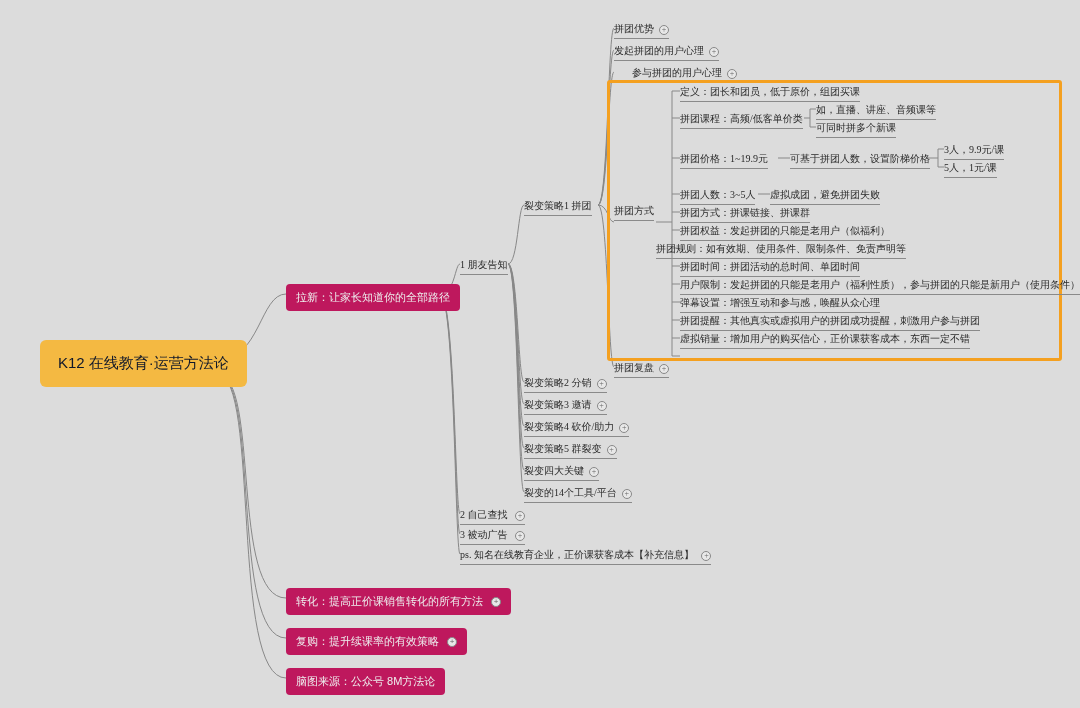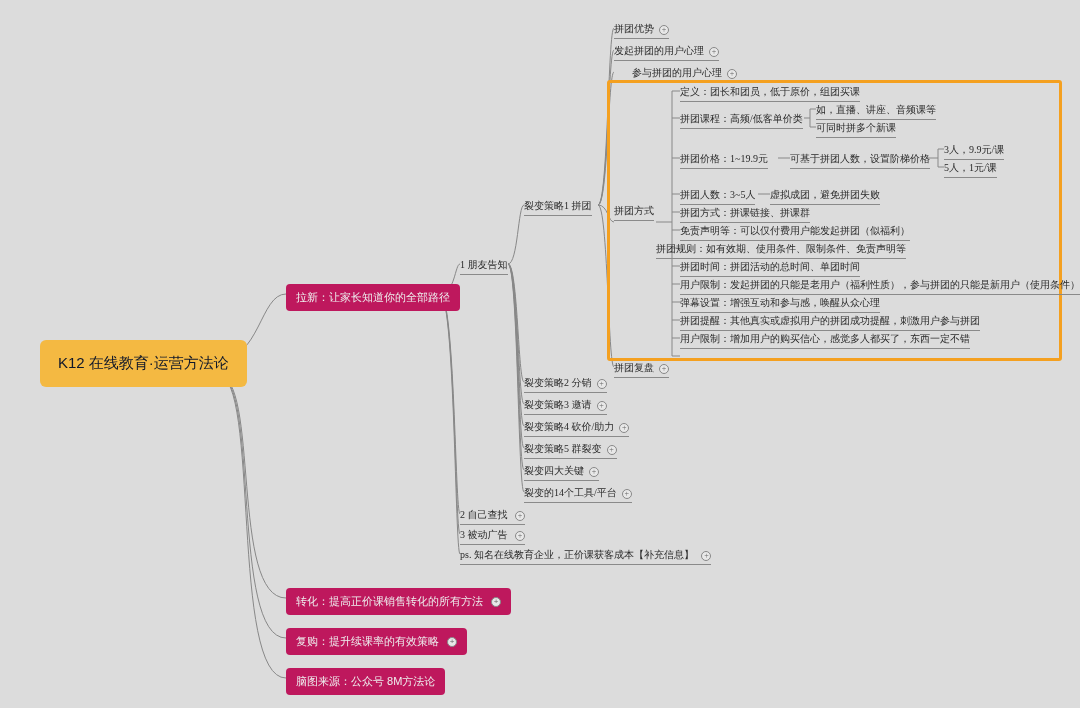--- a/index.html
+++ b/index.html
@@ -186,19 +186,19 @@
 <div class="node leaf" style="left:680px; top:112px;"><span>拼团课程：高频/低客单价类</span></div>
 <div class="node leaf" style="left:816px; top:103px;"><span>如，直播、讲座、音频课等</span></div>
 <div class="node leaf" style="left:816px; top:121px;"><span>可同时拼多个新课</span></div>
 <div class="node leaf" style="left:680px; top:152px;"><span>拼团价格：1~19.9元</span></div>
 <div class="node leaf" style="left:790px; top:152px;"><span>可基于拼团人数，设置阶梯价格</span></div>
 <div class="node leaf" style="left:944px; top:143px;"><span>3人，9.9元/课</span></div>
 <div class="node leaf" style="left:944px; top:161px;"><span>5人，1元/课</span></div>
 <div class="node leaf" style="left:680px; top:188px;"><span>拼团人数：3~5人</span></div>
 <div class="node leaf" style="left:770px; top:188px;"><span>虚拟成团，避免拼团失败</span></div>
 <div class="node leaf" style="left:680px; top:206px;text-align:center;"><span>拼团方式：拼课链接、拼课群</span></div>
-<div class="node leaf" style="left:680px; top:224px;"><span>免责声明等：可以仅付费用户能发起拼团（似福利）</span></div>
+<div class="node leaf" style="left:680px; top:224px;"><span>拼团权益：发起拼团的只能是老用户（似福利）</span></div>
 <div class="node leaf" style="left:656px; top:242px;"><span>拼团规则：如有效期、使用条件、限制条件、免责声明等</span></div>
 <div class="node leaf" style="left:680px; top:260px;"><span>拼团时间：拼团活动的总时间、单团时间</span></div>
 <div class="node leaf" style="left:680px; top:278px;"><span>用户限制：发起拼团的只能是老用户（福利性质），参与拼团的只能是新用户（使用条件）</span></div>
 <div class="node leaf" style="left:680px; top:296px;"><span>弹幕设置：增强互动和参与感，唤醒从众心理</span></div>
 <div class="node leaf" style="left:680px; top:314px;"><span>拼团提醒：其他真实或虚拟用户的拼团成功提醒，刺激用户参与拼团</span></div>
-<div class="node leaf" style="left:680px; top:332px;"><span>用户限制：增加用户的购买信心，感觉多人都买了，东西一定不错</span></div>
+<div class="node leaf" style="left:680px; top:332px;"><span>虚拟销量：增加用户的购买信心，正价课获客成本，东西一定不错</span></div>
 
 </body></html>

